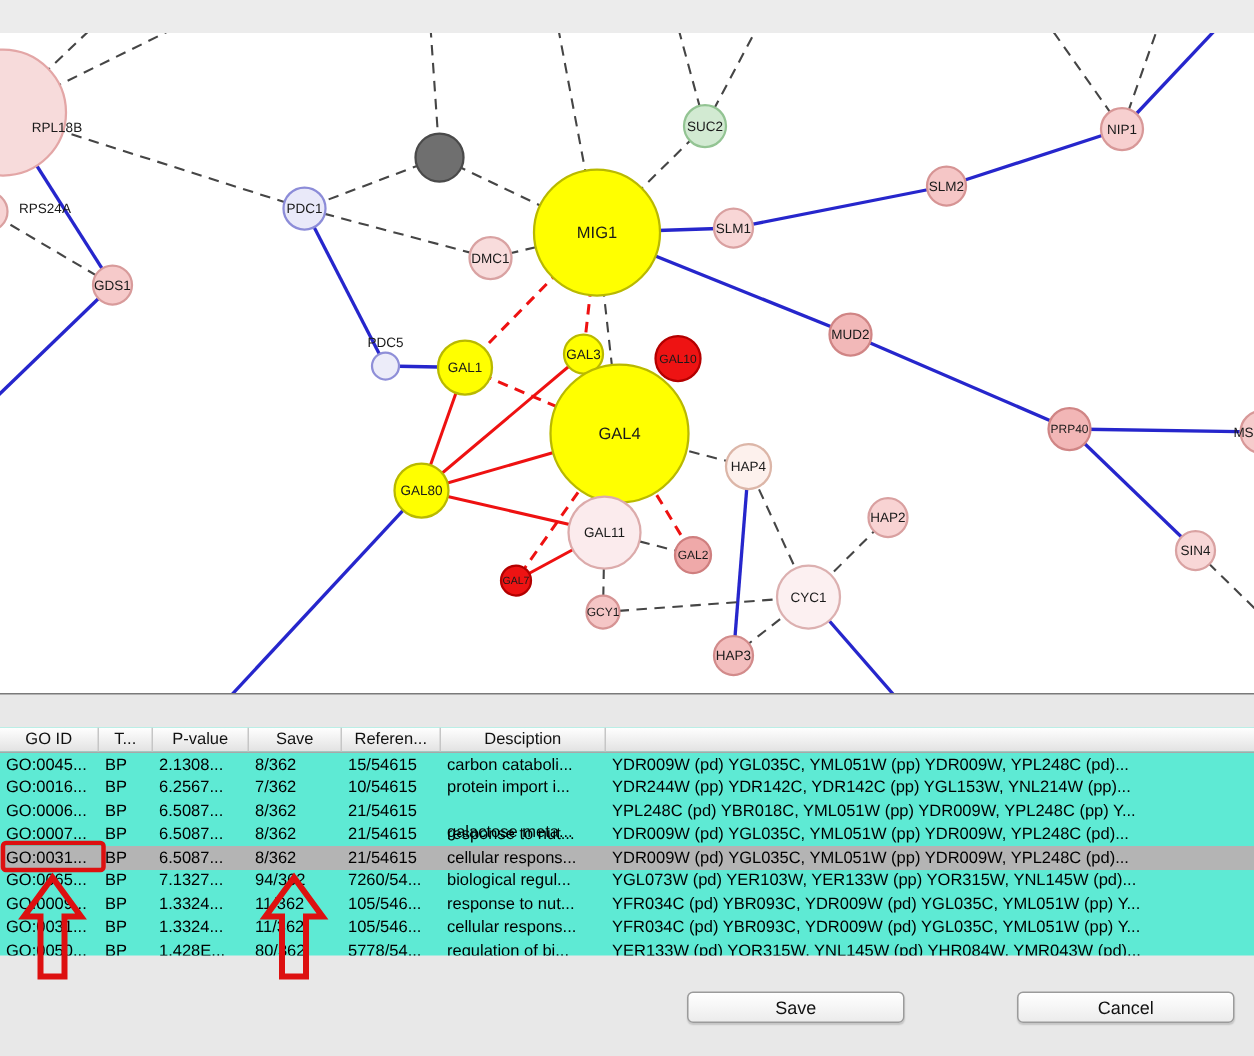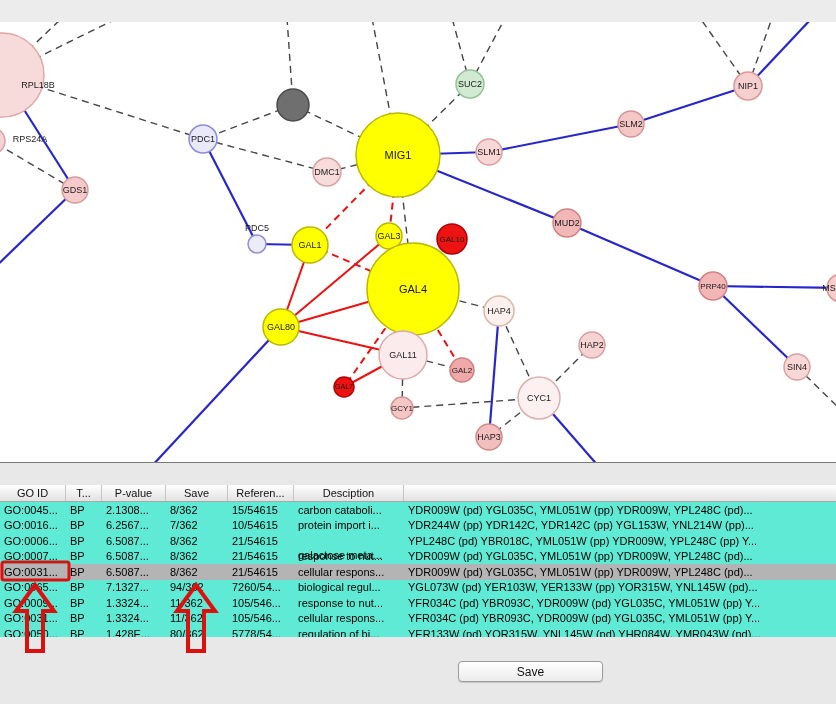--- a/index.html
+++ b/index.html
@@ -309,20 +309,21 @@
           <div class="td" style="width: 62px;">80/362</div>
           <div class="td" style="width: 66px;">5778/54...</div>
           <div class="td" style="width: 110px;">regulation of bi...</div>
           <div class="td" style="width: 432px;">YER133W (pd) YOR315W, YNL145W (pd) YHR084W, YMR043W (pd)...</div>
         </div>
       </div>
   </div>
 
   <div class="button-bar">
     <button class="mac-btn save">Save</button>
+    <button class="mac-btn cancel">Cancel</button>
   </div>
 </div>
 
 <svg class="overlay" width="836" height="704" viewBox="0 0 836 704">
     <rect x="2" y="562" width="67" height="18" rx="2" fill="none" stroke="#dd1010" stroke-width="3"></rect>
     <polygon points="35,585 54,611 43,611 43,651 27,651 27,611 16,611" fill="none" stroke="#dd1010" stroke-width="4" stroke-linejoin="miter"></polygon>
     <polygon points="196,585 215,611 204,611 204,651 188,651 188,611 177,611" fill="none" stroke="#dd1010" stroke-width="4" stroke-linejoin="miter"></polygon>
   </svg>
 
 </body></html>

